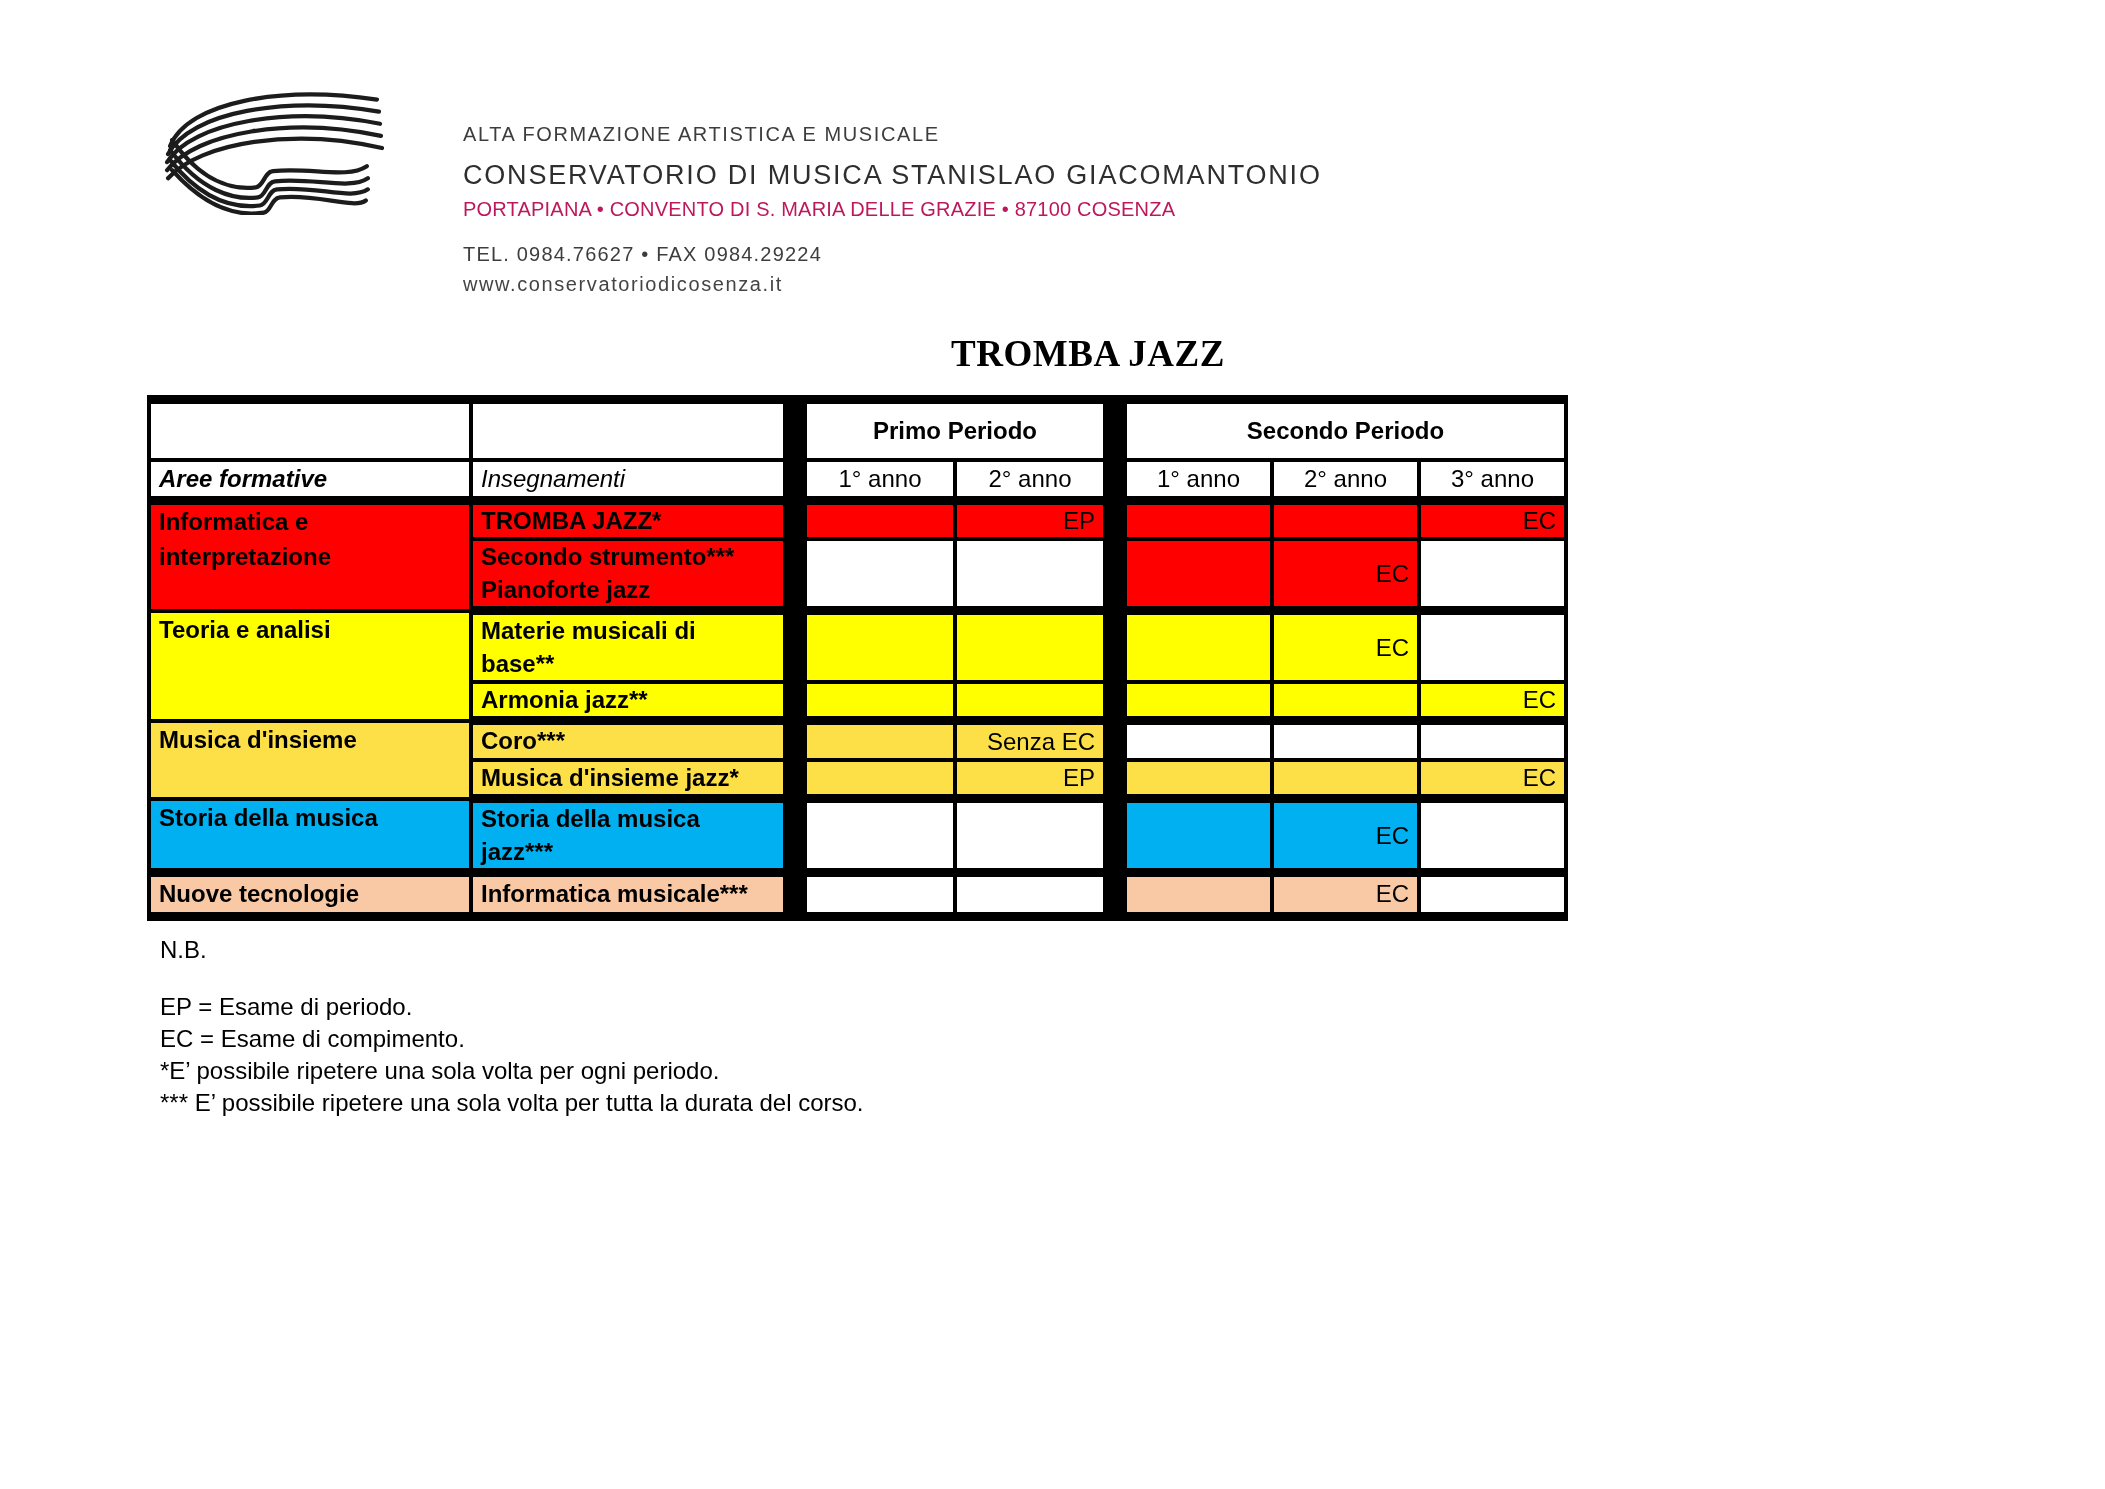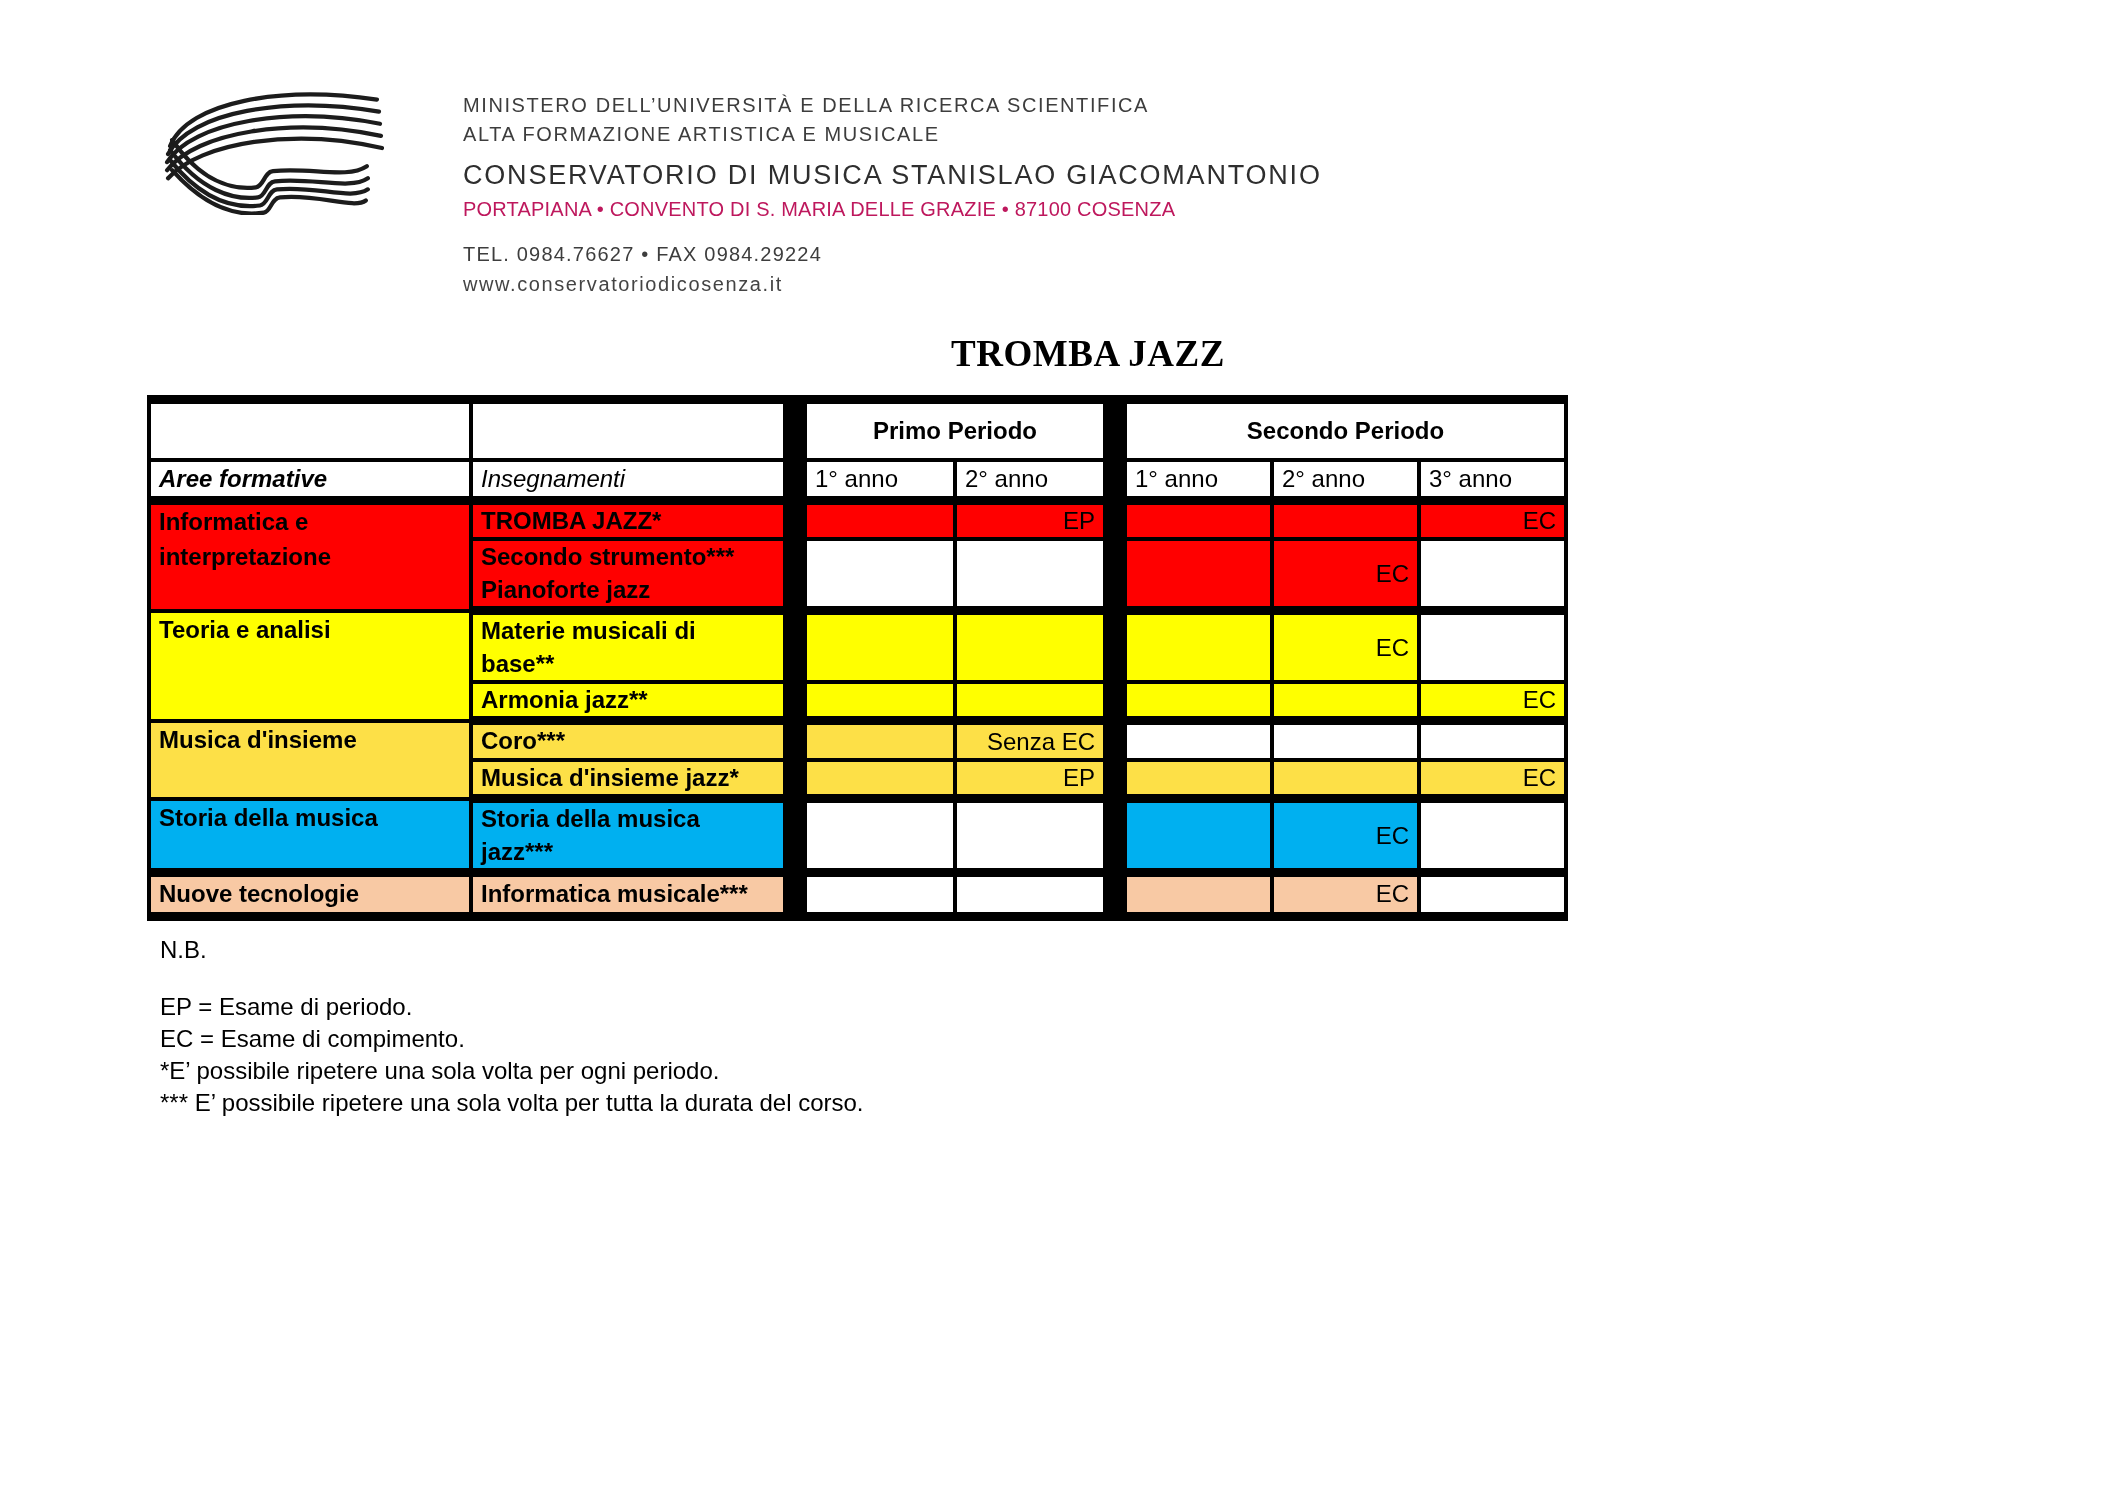--- a/index.html
+++ b/index.html
@@ -22,21 +22,21 @@
 
   
   .tbl-wrap{position:absolute;left:147px;top:395px;}
   table.course{border-collapse:collapse;table-layout:fixed;}
   table.course td{border:4px solid #000;padding:0 8px;font-size:24px;overflow:hidden;}
   td.gap{background:#000;border:4px solid #000;padding:0;}
   tr.hdr1 td{height:54px;}
   tr.hdr2 td{height:34px;}
   td.blank{background:#fff;}
   .period{font-weight:700;text-align:center;background:#fff;}
-  .anno{text-align:left;background:#fff;}
+  .anno{text-align:center;background:#fff;}
   .corner{font-size:24px;background:#fff;}
   .aree{font-weight:700;font-style:italic;}
   .inseg{font-style:italic;}
   .area-cell{font-weight:700;vertical-align:top;padding-top:3px;line-height:1.45;}
   .course-cell{font-weight:700;vertical-align:middle;line-height:1.35;}
   .exam{text-align:right;vertical-align:middle;padding-right:7px;}
   .c-red{background:#FF0000;}
   .c-yellow{background:#FFFF00;}
   .c-green{background:#fde047;}
   .c-blue{background:#00B0F0;}
@@ -64,21 +64,20 @@
     <path d="M8,70 C30,28 125,12 217,28"></path>
     <path d="M7,78 C32,38 128,22 218,40"></path>
     <path d="M7,86 C36,48 130,33 219,52"></path>
     <path d="M8,94 C40,58 133,44 220,64"></path>
     <path d="M12,56 C40,96 70,106 95,103 C103,102 103,88 112,87 C150,83 185,95 205,82"></path>
     <path d="M10,66 C40,106 72,116 97,113 C105,112 105,98 114,97 C152,93 188,106 206,94"></path>
     <path d="M10,76 C42,116 74,124 99,121 C107,120 107,106 116,105 C154,101 190,116 206,105"></path>
     <path d="M12,86 C46,124 78,132 103,128 C110,127 110,114 119,113 C156,109 192,125 204,116"></path>
   </svg>
 
-  <div class="lh lh-small" style="top:94px">MINISTERO DELL’UNIVERSITÀ E DELLA RICERCA SCIENTIFICA</div>
   <div class="lh lh-small" style="top:123px">ALTA FORMAZIONE ARTISTICA E MUSICALE</div>
   <div class="lh lh-big" style="top:160px">CONSERVATORIO DI MUSICA STANISLAO GIACOMANTONIO</div>
   <div class="lh lh-addr" style="top:198px">PORTAPIANA • CONVENTO DI S. MARIA DELLE GRAZIE • 87100 COSENZA</div>
   <div class="lh lh-tel" style="top:243px">TEL. 0984.76627 • FAX 0984.29224</div>
   <div class="lh lh-web" style="top:273px">www.conservatoriodicosenza.it</div>
 
   <div class="doc-title">TROMBA JAZZ</div>
 
   <div class="tbl-wrap">
     <table class="course">

